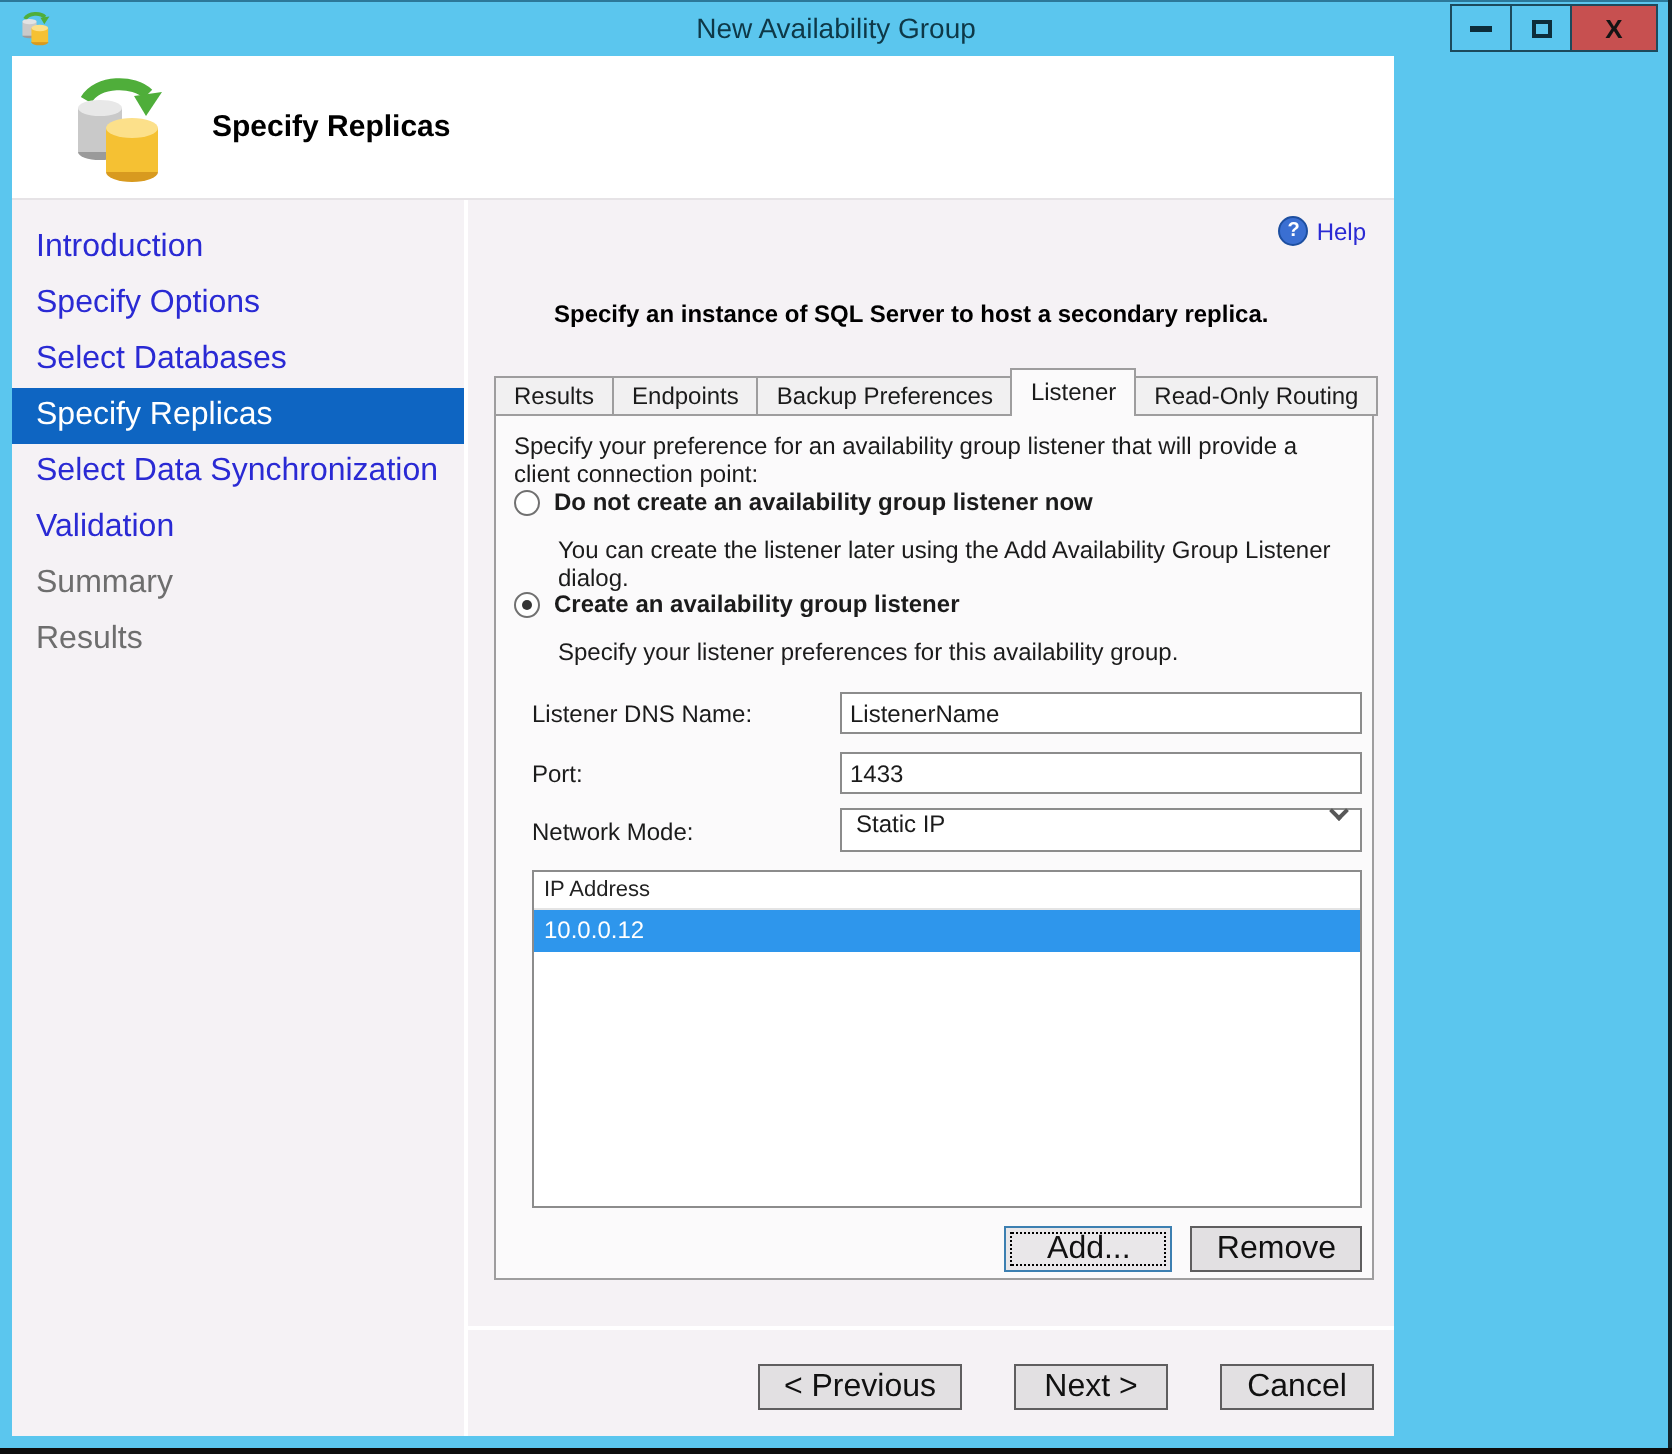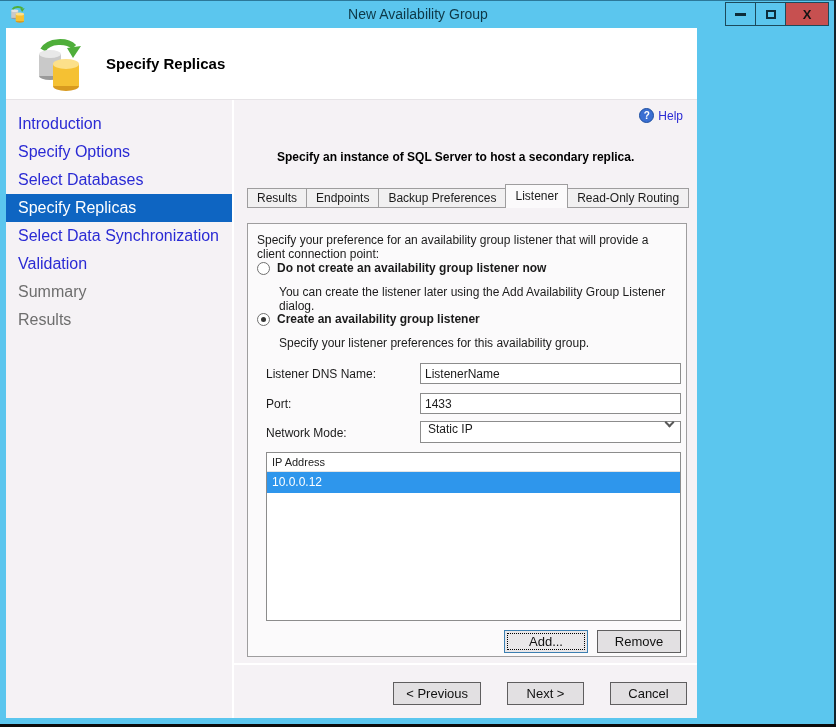--- a/index.html
+++ b/index.html
@@ -39,40 +39,40 @@
 
   .help { position:absolute; top:8px; right:14px; display:flex; align-items:center; gap:4px; color:#2a2ad4; font-size:12px; cursor:pointer; }
   .help-icon { width:15px; height:15px; border-radius:50%; background:#3a6fd2; border:1px solid #1d4fa0; color:#fff; font-size:10px; font-weight:bold; display:flex; align-items:center; justify-content:center; }
 
   .instruction { position:absolute; top:50px; left:13px; font-size:12px; font-weight:bold; color:#000;margin-left:30px; }
 
   .tabs { position:absolute; top:85px; left:13px; right:10px; height:23px; display:flex; align-items:flex-end; z-index:2; }
   .tab { height:20px; line-height:18px; padding:0 9px; font-size:12px; background:#f1f0f1; border:1px solid #9e9d9e; margin-right:-1px; cursor:pointer; white-space:nowrap; }
   .tab.active { height:24px; line-height:22px; background:#fbfafb; border-bottom:none; position:relative; z-index:3; }
 
-  .panel { position:absolute; top:123px; left:13px; right:10px; height:434px; border:1px solid #9e9d9e; background:#fbfafb; z-index:1; }
+  .panel { position:absolute; top:106px; left:13px; right:10px; height:434px; border:1px solid #9e9d9e; background:#fbfafb; z-index:1; }
   .p-intro { position:absolute; top:9px; left:9px; right:8px; font-size:12px; }
   .radio-row { position:absolute; left:9px; display:flex; align-items:center; gap:7px; cursor:pointer; }
   .radio-circle { width:13px; height:13px; border-radius:50%; border:1px solid #707070; background:#fff; position:relative; flex:none; }
   .radio-circle.checked::after { content:""; position:absolute; left:3px; top:3px; width:5px; height:5px; border-radius:50%; background:#353535; }
   .radio-label { font-size:12px; font-weight:bold; }
   .radio-desc { position:absolute; left:31px; font-size:12px; }
 
   .f-label { position:absolute; left:18px; font-size:12px; }
   .f-input { position:absolute; left:172px; right:5px; height:21px; border:1px solid #8c8c8c; background:#fff; font-size:12px; padding:0 4px; font-family:inherit; color:#1b1b1b; }
   .dropdown { position:absolute; left:172px; right:5px; top:197px; height:22px; border:1px solid #8c8c8c; background:#fff; display:flex; align-items:flex-start; padding:0 7px; font-size:12px; cursor:pointer; }
   .chev { margin-left:auto; width:7px; height:7px; border-left:2px solid #585858; border-bottom:2px solid #585858; transform:rotate(-45deg); margin-top:-3px; }
 
   .listbox { position:absolute; left:18px; right:5px; top:228px; height:169px; border:1px solid #8c8c8c; background:#fff; overflow:hidden; }
   .list-header { height:19px; line-height:19px; padding-left:5px; font-size:11px; color:#222; border-bottom:1px solid #e4e4e4; background:#fff; cursor:pointer; }
   .list-row { height:21px; line-height:21px; padding-left:5px; font-size:12px; cursor:pointer; }
   .list-row.selected { background:#2e96ec; color:#fff; }
 
   .panel-btns { position:absolute; right:5px; top:406px; display:flex; gap:9px; }
-  .btn { height:23px; min-width:84px; padding:0 12px; background:#e2e0e2; border:1px solid #5f5e5f; font-size:13px; font-family:inherit; color:#111; display:flex; align-items:center; justify-content:center; cursor:pointer; }
+  .btn { height:23px; min-width:84px; padding:0 12px; background:#e2e0e2; border:1px solid #5f5e5f; font-size:16px; font-family:inherit; color:#111; display:flex; align-items:center; justify-content:center; cursor:pointer; }
   .btn.add { border:1px solid #3c7fb1; outline:1px dotted #000; outline-offset:-4px; background:#e9e7e9; }
 
   .footer-divider { position:absolute; left:0; right:0; top:563px; height:2px; background:#ffffff; }
   .footer { position:absolute; top:582px; right:10px; display:flex; gap:26px;padding-left:21px; }
   .footer .btn { min-width:77px; }
   .footer .btn.prev { min-width:84px; }
 </style>
 </head>
 <body>
 

